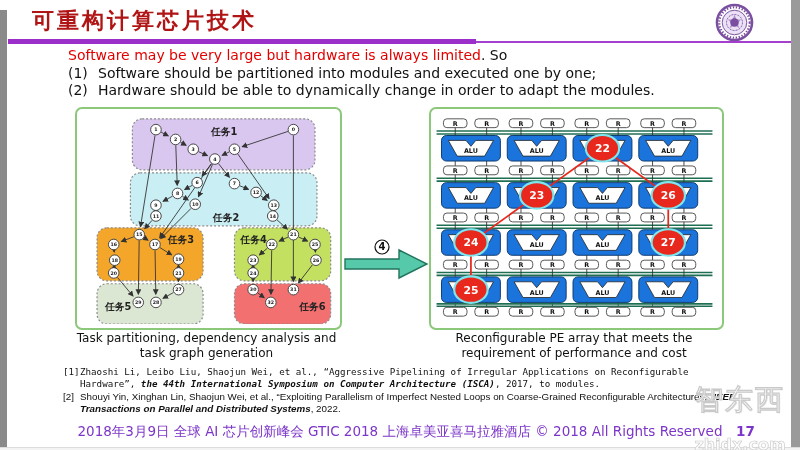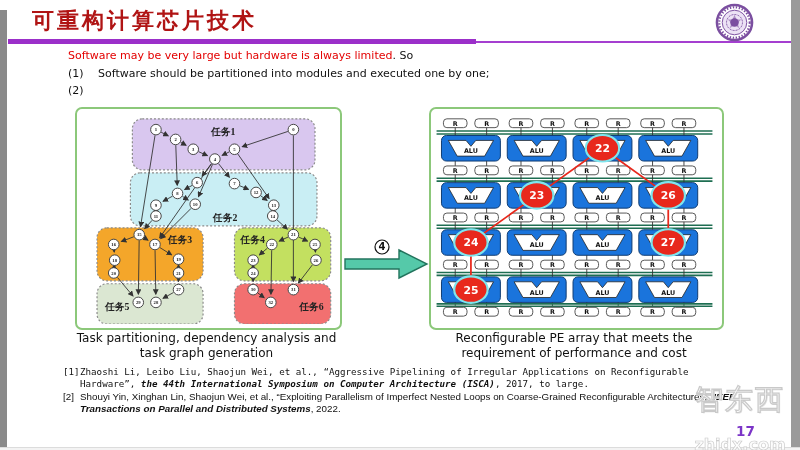--- a/index.html
+++ b/index.html
@@ -10,27 +10,27 @@
   #bar-right{left:791px;top:0;width:9px;height:447px;background:#9a9a9a;}
   #bottom-edge{position:absolute;left:0;top:447px;width:800px;height:3px;background:#f3f3f3;border-top:1px solid #dcdcdc;}
 
   #page-title{position:absolute;left:32px;top:6px;font-size:22px;font-weight:bold;color:#b01414;
               letter-spacing:3px;font-family:"DejaVu Serif","Liberation Serif",serif;}
   #title-rule-thick{position:absolute;left:8px;top:39px;width:468px;height:5px;background:#9b2fc9;}
   #title-rule-thin{position:absolute;left:476px;top:41px;width:315px;height:2px;background:#a53fd0;}
 
   #logo{position:absolute;left:715px;top:3px;width:39px;height:39px;}
 
-  #intro{position:absolute;left:68px;top:47px;width:680px;font-size:11px;line-height:17.5px;color:#111;}
+  #intro{position:absolute;left:68px;top:47px;width:680px;font-size:14px;line-height:17.5px;color:#111;}
   .intro-red{color:#e30000;}
   .point-row{display:flex;}
   .point-prefix{flex:0 0 30px;}
 
   .figure-box{position:absolute;border:2px solid #8cc87a;border-radius:7px;background:#fff;}
-  #fig-left{left:75px;top:107px;width:263px;height:219px;font-family:Liberation Serif, serif;}
+  #fig-left{left:75px;top:107px;width:263px;height:219px;}
   #fig-right{left:429px;top:107px;width:291px;height:219px;}
   #arrow-wrap{position:absolute;left:343px;top:237px;width:87px;height:44px;}
 
   .fig-caption{position:absolute;text-align:center;font-size:12px;line-height:14.5px;color:#111;}
   #caption-left{left:70px;top:331px;width:273px;}
   #caption-right{left:424px;top:331px;width:300px;}
 
   #refs{position:absolute;left:63px;top:366px;width:678px;color:#111;}
   .ref{display:flex;}
   .ref-label{flex:0 0 17px;}
@@ -73,20 +73,21 @@
   </div>
 
   <div id="intro">
     <div><span class="intro-red">Software may be very large but hardware is always limited</span><span>. So</span></div>
     <div class="point-row">
       <span class="point-prefix">(1)</span>
       <span>Software should be partitioned into modules and executed one by one;</span>
     </div>
     <div class="point-row">
       <span class="point-prefix">(2)</span>
+      <span>Hardware should be able to dynamically change in order to adapt the modules.</span>
     </div>
   </div>
 
   <div id="fig-left" class="figure-box">
     <svg id="task-graph-svg" width="259" height="215" viewBox="0 0 263 219">
         <defs>
           <marker id="arr" markerWidth="6" markerHeight="6" refX="5" refY="3" orient="auto" markerUnits="userSpaceOnUse">
             <path d="M0,0 L6,3 L0,6 Z" fill="#333"></path>
           </marker>
         </defs>
@@ -447,28 +448,29 @@
         <text x="40" y="188" font-size="11" font-weight="bold" fill="#fff" text-anchor="middle">25</text>
       </svg>
   </div>
 
   <div id="caption-left" class="fig-caption">Task partitioning, dependency analysis and task graph generation</div>
   <div id="caption-right" class="fig-caption">Reconfigurable PE array that meets the requirement of performance and cost</div>
 
   <div id="refs">
     <div id="ref-1" class="ref">
       <span class="ref-label">[1]</span>
-      <span class="ref-body"><span>Zhaoshi Li, Leibo Liu, Shaojun Wei, et al., “Aggressive Pipelining of Irregular Applications on Reconfigurable Hardware”, </span><span class="ref-emph">the 44th International Symposium on Computer Architecture (ISCA)</span><span>, 2017, to large.</span></span>
+      <span class="ref-body"><span>Zhaoshi Li, Leibo Liu, Shaojun Wei, et al., “Aggressive Pipelining of Irregular Applications on Reconfigurable Hardware”, </span><span class="ref-emph">the 44th International Symposium on Computer Architecture (ISCA)</span><span>, 2017, to modules.</span></span>
     </div>
     <div id="ref-2" class="ref">
       <span class="ref-label">[2]</span>
       <span class="ref-body"><span>Shouyi Yin, Xinghan Lin, Shaojun Wei, et al., “Exploiting Parallelism of Imperfect Nested Loops on Coarse-Grained Reconfigurable Architectures,” </span><span class="ref-emph">IEEE Transactions on Parallel and Distributed Systems</span><span>, 2022.</span></span>
     </div>
   </div>
 
   <div id="watermark">
     <div class="wm-name">智东西</div>
     <div class="wm-site">zhidx.com</div>
   </div>
 
+  <div id="footer-text">2018年3月9日 全球 AI 芯片创新峰会 GTIC 2018 上海卓美亚喜马拉雅酒店 © 2018 All Rights Reserved</div>
   <div id="page-number">17</div>
 
 </div>
 
 </body></html>

